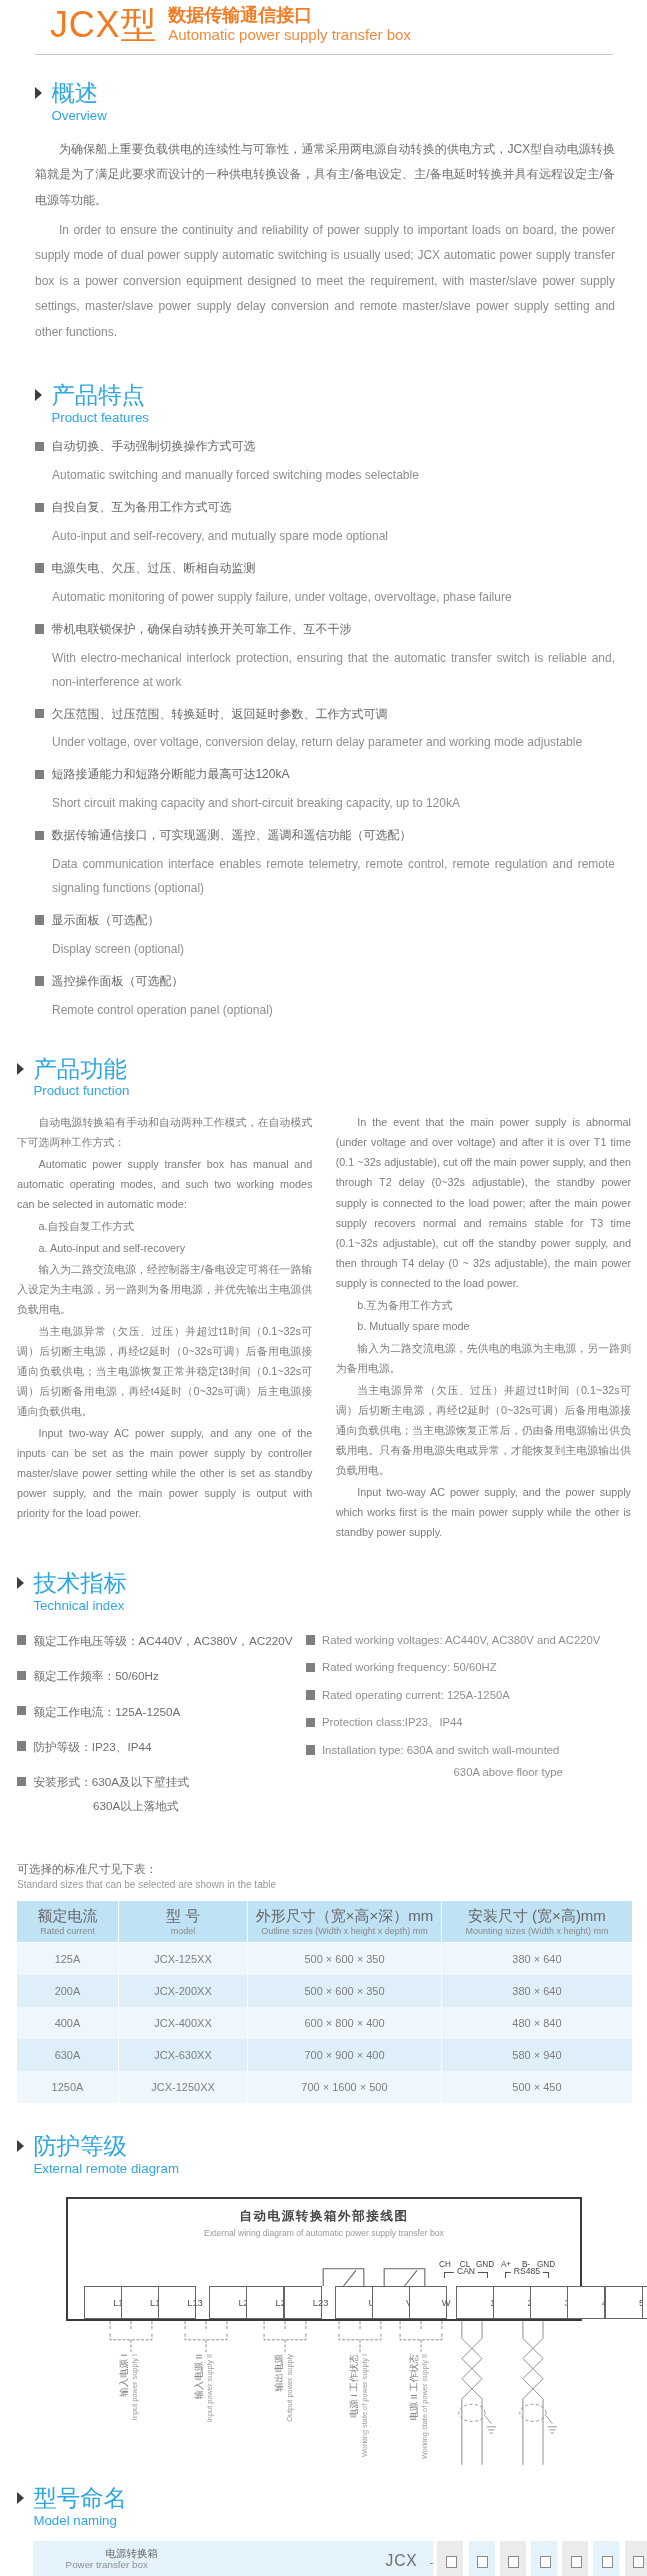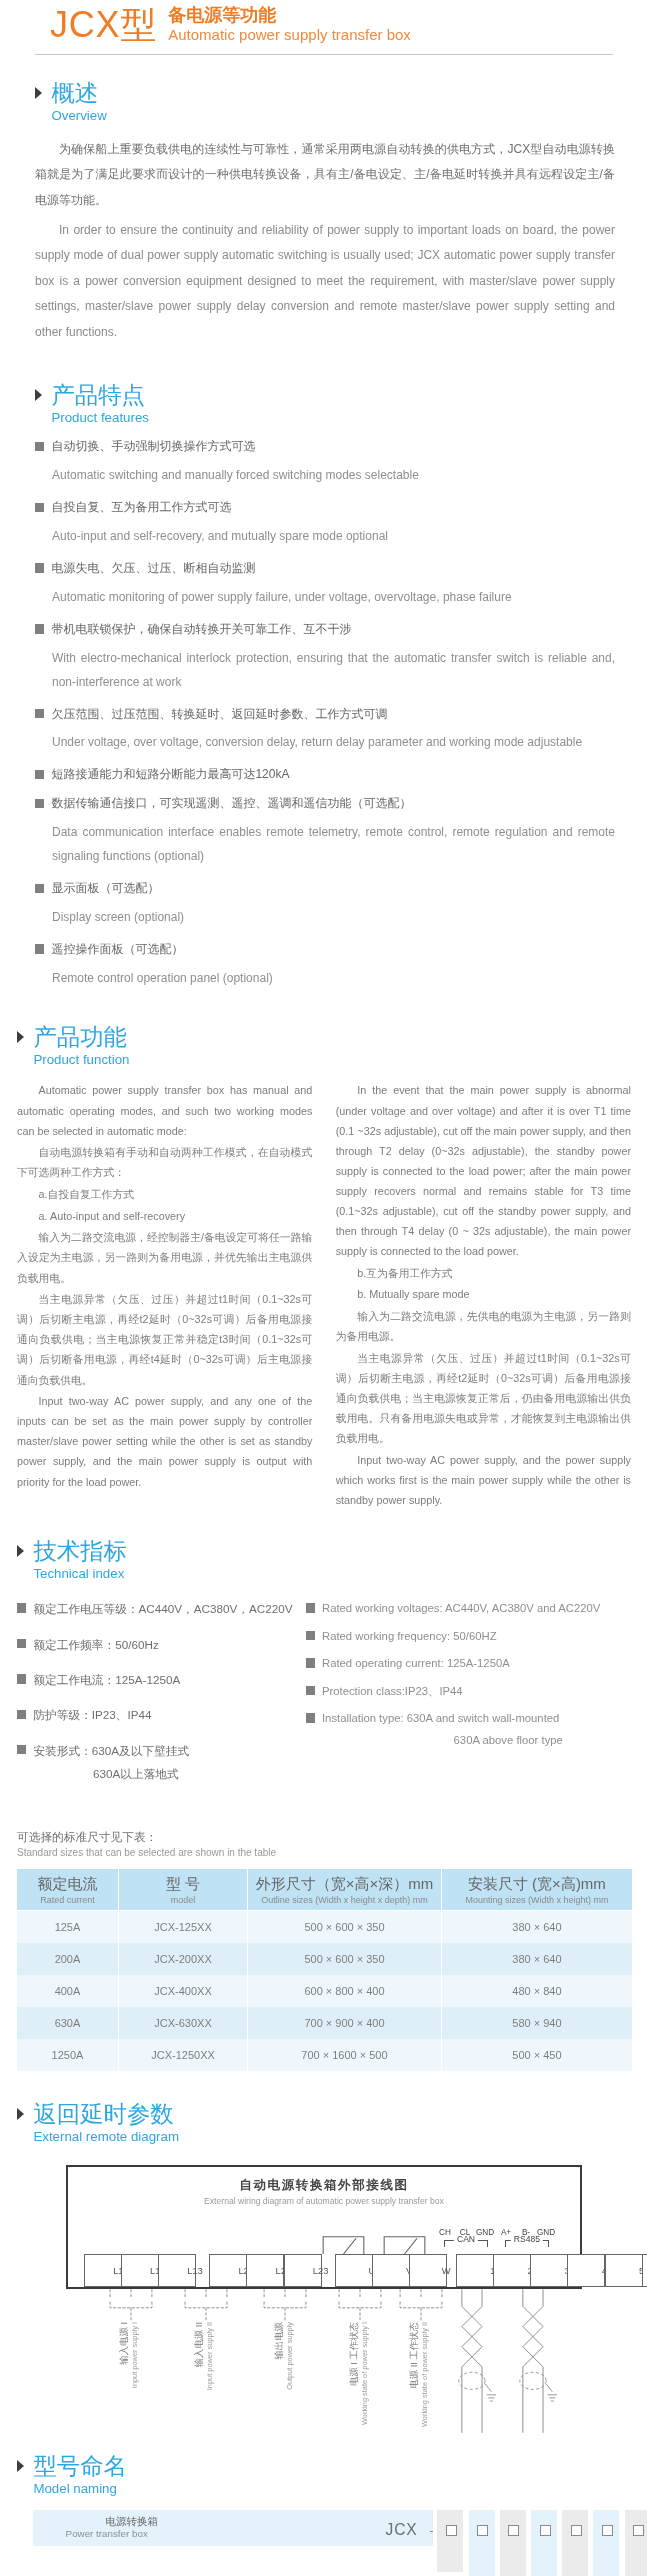--- a/index.html
+++ b/index.html
@@ -108,21 +108,21 @@
   .ndash{position:absolute;top:13.3px;font-size:11.7px;color:#777;}
 </style>
 </head>
 <body>
 
 <div class="page">
 
   <div class="hdr">
     <div class="hdr-model">JCX型</div>
     <div class="hdr-right">
-      <div class="hdr-cn">备电源等功能</div>
+      <div class="hdr-cn">数据传输通信接口</div>
       <div class="hdr-en">Automatic power supply transfer box</div>
     </div>
   </div>
   <div class="divider"></div>
 
   <section id="sec-overview" class="pad1">
     <div class="sec-head">
       <i class="tri"></i>
       <div>
         <div class="sh-cn">概述</div>
@@ -148,40 +148,41 @@
       <div class="fen">Automatic switching and manually forced switching modes selectable</div>
       <div class="fcn"><i class="bq"></i><span>自投自复、互为备用工作方式可选</span></div>
       <div class="fen">Auto-input and self-recovery, and mutually spare mode optional</div>
       <div class="fcn"><i class="bq"></i><span>电源失电、欠压、过压、断相自动监测</span></div>
       <div class="fen">Automatic monitoring of power supply failure, under voltage, overvoltage, phase failure</div>
       <div class="fcn"><i class="bq"></i><span>带机电联锁保护，确保自动转换开关可靠工作、互不干涉</span></div>
       <div class="fen">With electro-mechanical interlock protection, ensuring that the automatic transfer switch is reliable and, non-interference at work</div>
       <div class="fcn"><i class="bq"></i><span>欠压范围、过压范围、转换延时、返回延时参数、工作方式可调</span></div>
       <div class="fen">Under voltage, over voltage, conversion delay, return delay parameter and working mode adjustable</div>
       <div class="fcn"><i class="bq"></i><span>短路接通能力和短路分断能力最高可达120kA</span></div>
+      <div class="fen">Short circuit making capacity and short-circuit breaking capacity, up to 120kA</div>
       <div class="fcn"><i class="bq"></i><span>数据传输通信接口，可实现遥测、遥控、遥调和遥信功能（可选配）</span></div>
       <div class="fen">Data communication interface enables remote telemetry, remote control, remote regulation and remote signaling functions (optional)</div>
       <div class="fcn"><i class="bq"></i><span>显示面板（可选配）</span></div>
       <div class="fen">Display screen (optional)</div>
       <div class="fcn"><i class="bq"></i><span>遥控操作面板（可选配）</span></div>
       <div class="fen">Remote control operation panel (optional)</div>
     </div>
   </section>
 
   <section id="sec-function" class="pad2">
     <div class="sec-head">
       <i class="tri"></i>
       <div>
         <div class="sh-cn">产品功能</div>
         <div class="sh-en">Product function</div>
       </div>
     </div>
     <div class="cols">
+      <p>自动电源转换箱有手动和自动两种工作模式，在自动模式下可选两种工作方式：</p>
       <p>Automatic power supply transfer box has manual and automatic operating modes, and such two working modes can be selected in automatic mode:</p>
-      <p>自动电源转换箱有手动和自动两种工作模式，在自动模式下可选两种工作方式：</p>
       <p>a.自投自复工作方式</p>
       <p>a. Auto-input and self-recovery</p>
       <p>输入为二路交流电源，经控制器主/备电设定可将任一路输入设定为主电源，另一路则为备用电源，并优先输出主电源供负载用电。</p>
       <p>当主电源异常（欠压、过压）并超过t1时间（0.1~32s可调）后切断主电源，再经t2延时（0~32s可调）后备用电源接通向负载供电；当主电源恢复正常并稳定t3时间（0.1~32s可调）后切断备用电源，再经t4延时（0~32s可调）后主电源接通向负载供电。</p>
       <p>Input two-way AC power supply, and any one of the inputs can be set as the main power supply by controller master/slave power setting while the other is set as standby power supply, and the main power supply is output with priority for the load power.</p>
       <p>In the event that the main power supply is abnormal (under voltage and over voltage) and after it is over T1 time (0.1 ~32s adjustable), cut off the main power supply, and then through T2 delay (0~32s adjustable), the standby power supply is connected to the load power; after the main power supply recovers normal and remains stable for T3 time (0.1~32s adjustable), cut off the standby power supply, and then through T4 delay (0 ~ 32s adjustable), the main power supply is connected to the load power.</p>
       <p>b.互为备用工作方式</p>
       <p>b. Mutually spare mode</p>
       <p>输入为二路交流电源，先供电的电源为主电源，另一路则为备用电源。</p>
       <p>当主电源异常（欠压、过压）并超过t1时间（0.1~32s可调）后切断主电源，再经t2延时（0~32s可调）后备用电源接通向负载供电；当主电源恢复正常后，仍由备用电源输出供负载用电。只有备用电源失电或异常，才能恢复到主电源输出供负载用电。</p>
@@ -311,21 +312,21 @@
             <td>500 × 450</td>
           </tr>
       </tbody>
     </table>
   </section>
 
   <section id="sec-wiring" class="pad2">
     <div class="sec-head">
       <i class="tri"></i>
       <div>
-        <div class="sh-cn">返回延时参数</div>
+        <div class="sh-cn">防护等级</div>
         <div class="sh-en">External remote diagram</div>
       </div>
     </div>
 
     <div class="wbox">
       <div class="wt-cn">自动电源转换箱外部接线图</div>
       <div class="wt-en">External wiring diagram of automatic power supply transfer box</div>
       <div class="wtop">
         <svg class="swsvg" style="left:245px" width="61" height="36" viewBox="0 0 78 46">
           <path d="M13,46 V24 H65 V46 M39,46 L55,26" stroke="#666" stroke-width="1.4" fill="none"></path>

